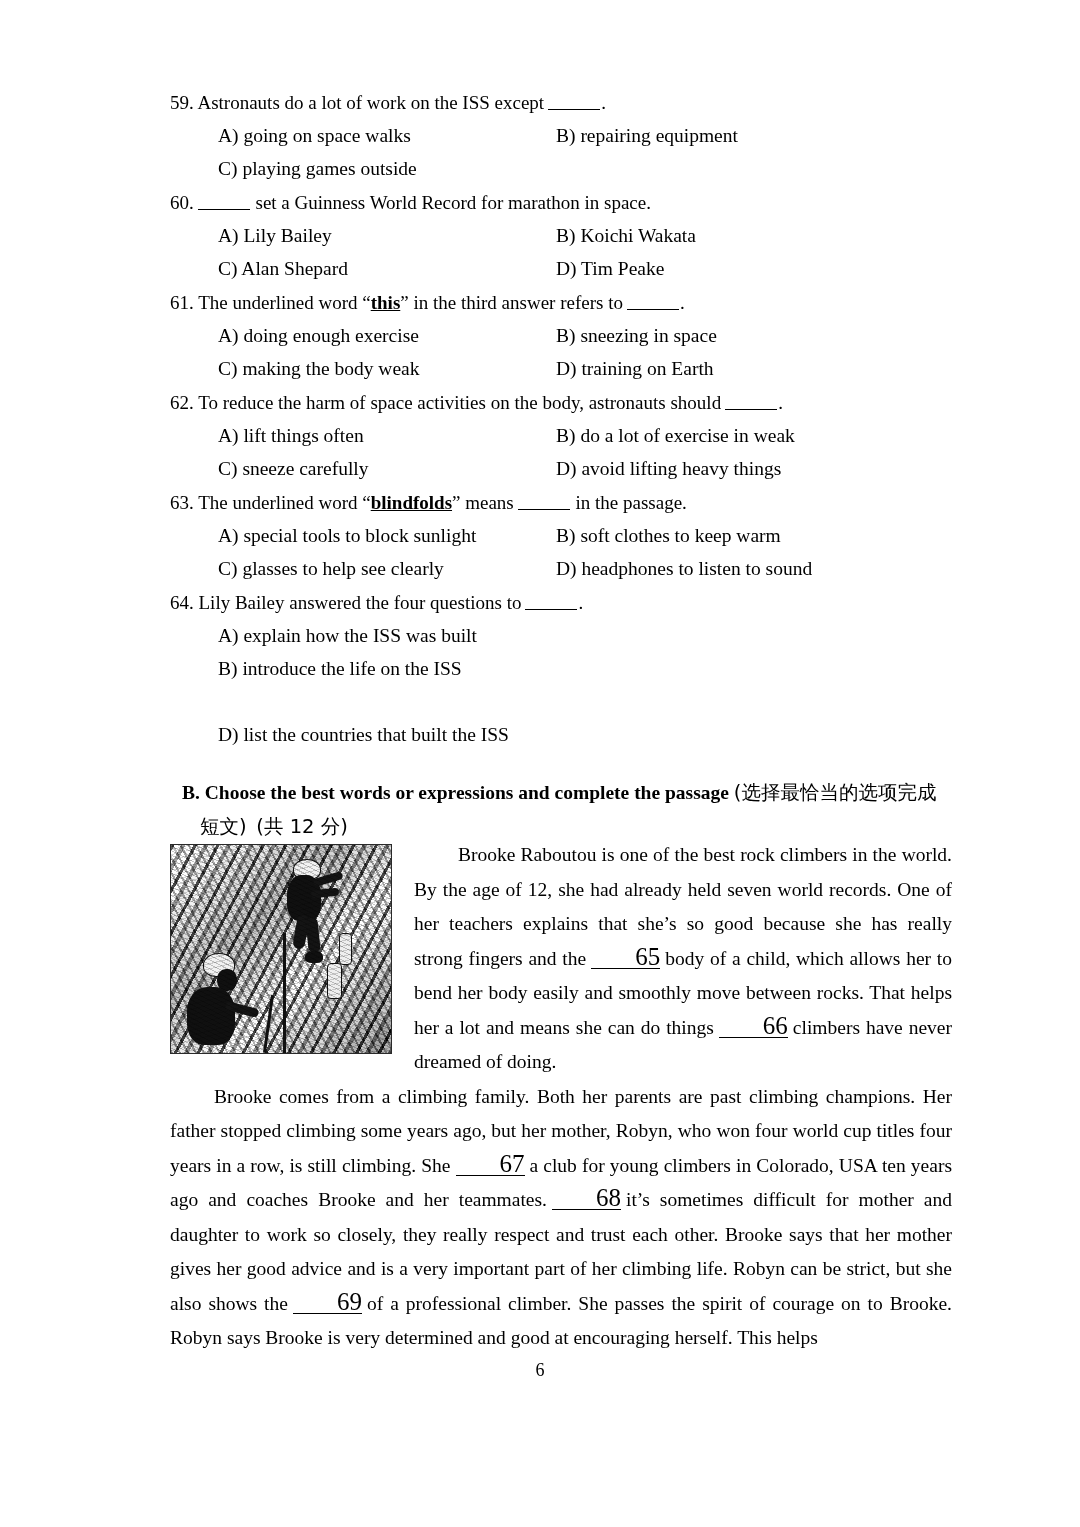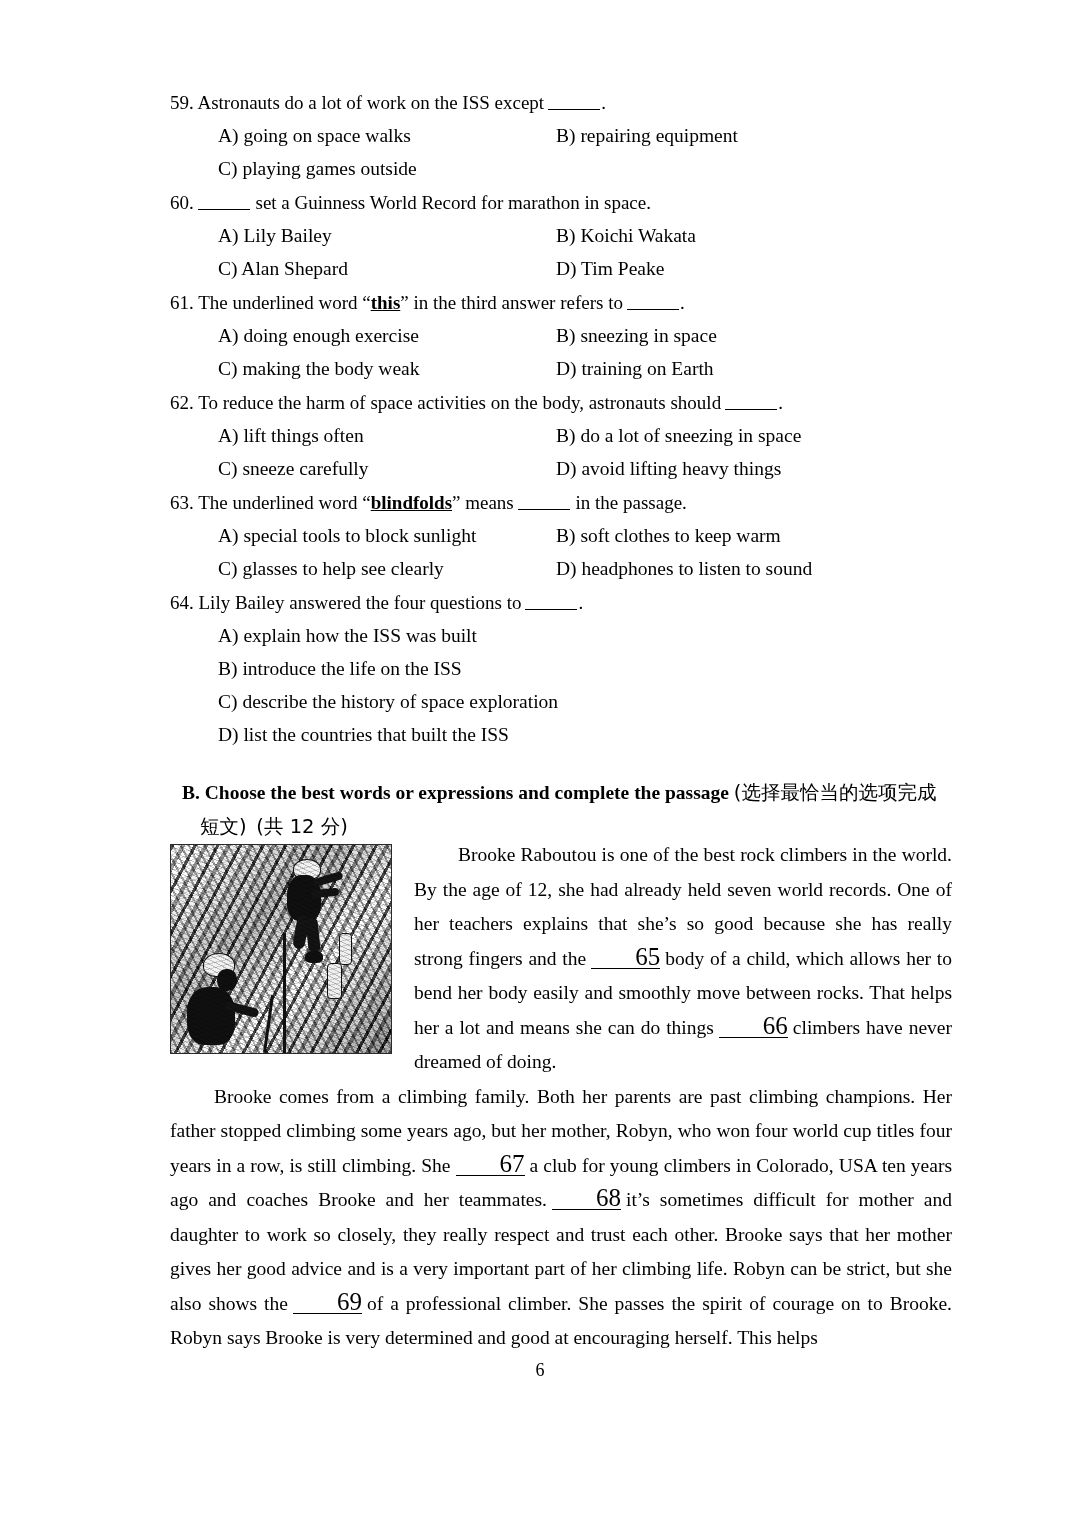--- a/index.html
+++ b/index.html
@@ -219,21 +219,21 @@
         <div class="opt colC">C) making the body weak</div>
         <div class="opt colD">D) training on Earth</div>
       </div>
     </div>
 
     <div class="q-row">
       <div class="q-stem"><span class="q-num">62.</span>
         <span>To reduce the harm of space activities on the body, astronauts should</span><span class="blank-inline"></span><span>.</span></div>
       <div class="opts">
         <div class="opt colA">A) lift things often</div>
-        <div class="opt colB">B) do a lot of sneezing in space</div>
+        <div class="opt colB">B) do a lot of exercise in weak</div>
         <div class="opt colC">C) sneeze carefully</div>
         <div class="opt colD">D) avoid lifting heavy things</div>
       </div>
     </div>
 
     <div class="q-row">
       <div class="q-stem"><span class="q-num">63.</span>
         <span>The underlined word “<span class="u-bold">blindfolds</span>” means</span><span class="blank-inline"></span>
         <span>in the passage.</span></div>
       <div class="opts">
@@ -243,21 +243,20 @@
         <div class="opt colD">D) headphones to listen to sound</div>
       </div>
     </div>
 
     <div class="q-row">
       <div class="q-stem"><span class="q-num">64.</span>
         <span>Lily Bailey answered the four questions to</span><span class="blank-inline"></span><span>.</span></div>
       <div class="opts four-stack">
         <div class="opt full0">A) explain how the ISS was built</div>
         <div class="opt full1">B) introduce the life on the ISS</div>
-        <div class="opt full2">C) describe the history of space exploration</div>
         <div class="opt full3">D) list the countries that built the ISS</div>
       </div>
     </div>
 
   </div>
 
   <div class="sec-b"><span>B.</span>
     <span>Choose the best words or expressions and complete the passage</span>
     <span class="cn">(选择最恰当的选项完成</span><span class="l2"><span class="cn">短文)</span>
       &nbsp;<span class="cn">(共 12 分)</span></span>

